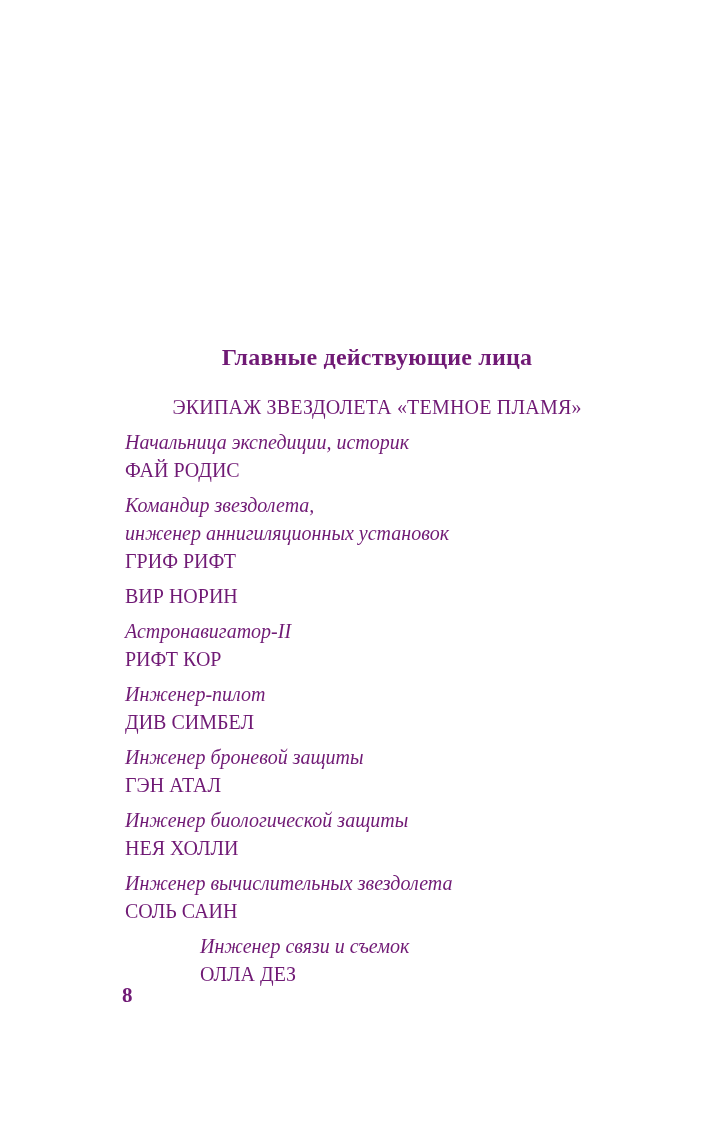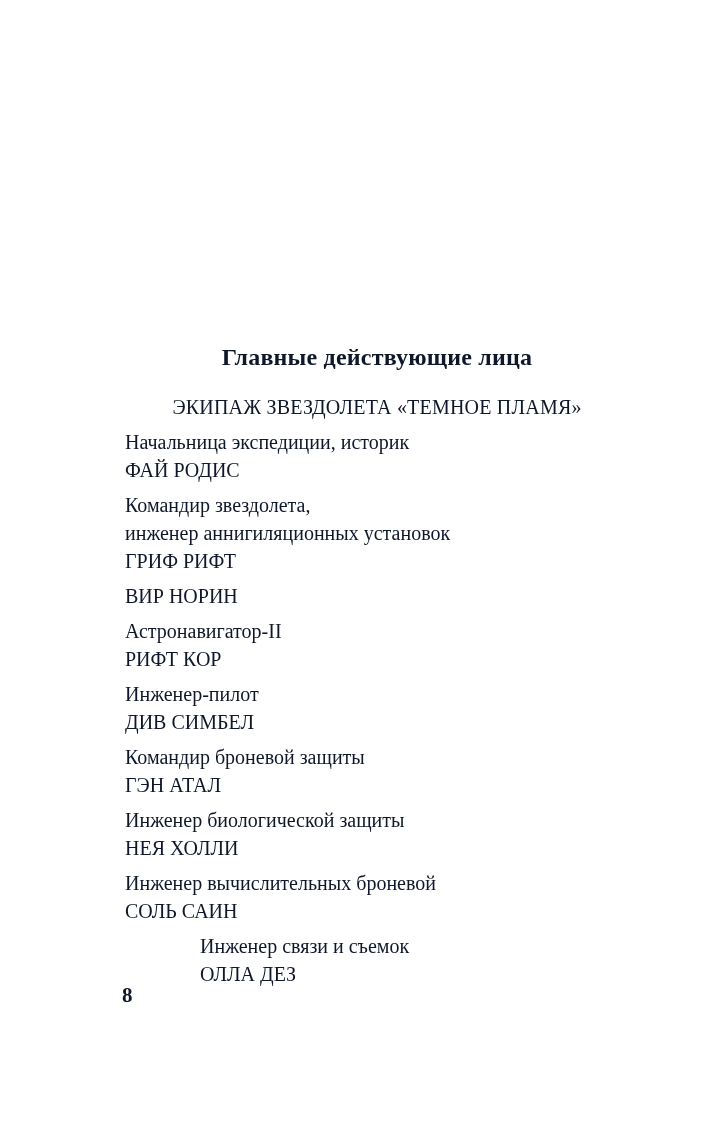--- a/index.html
+++ b/index.html
@@ -5,21 +5,21 @@
   html, body {
     margin: 0;
     padding: 0;
     background: #ffffff;
   }
   .page {
     position: relative;
     width: 709px;
     height: 1122px;
     background: #ffffff;
-    color: #0f172a;
+    color: #701a75;
     font-family: "Liberation Serif", "DejaVu Serif", serif;
     overflow: hidden;
   }
   .content {
     position: absolute;
     left: 125px;
     top: 0;
     width: 504px;
   }
   .page-title {
@@ -45,20 +45,21 @@
   .entry {
     margin: 0 0 7px 0;
     font-size: 20px;
     line-height: 28px;
   }
   .entry.indented {
     margin-left: 75px;
   }
   .role {
     white-space: pre-line;
+    font-style: italic;
   }
   .name {
     
   }
   .page-number {
     position: absolute;
     left: 122px;
     top: 981px;
     font-size: 21px;
     line-height: 28px;
@@ -92,31 +93,31 @@
     <div class="role">Астронавигатор-II</div>
     <div class="name">РИФТ КОР</div>
   </div>
 
   <div class="entry">
     <div class="role">Инженер-пилот</div>
     <div class="name">ДИВ СИМБЕЛ</div>
   </div>
 
   <div class="entry">
-    <div class="role">Командир броневой защиты</div>
+    <div class="role">Инженер броневой защиты</div>
     <div class="name">ГЭН АТАЛ</div>
   </div>
 
   <div class="entry">
     <div class="role">Инженер биологической защиты</div>
     <div class="name">НЕЯ ХОЛЛИ</div>
   </div>
 
   <div class="entry">
-    <div class="role">Инженер вычислительных броневой</div>
+    <div class="role">Инженер вычислительных звездолета</div>
     <div class="name">СОЛЬ САИН</div>
   </div>
 
   <div class="entry indented">
     <div class="role">Инженер связи и съемок</div>
     <div class="name">ОЛЛА ДЕЗ</div>
   </div>
 </div>
   </div>
   <div class="page-number">8</div>

